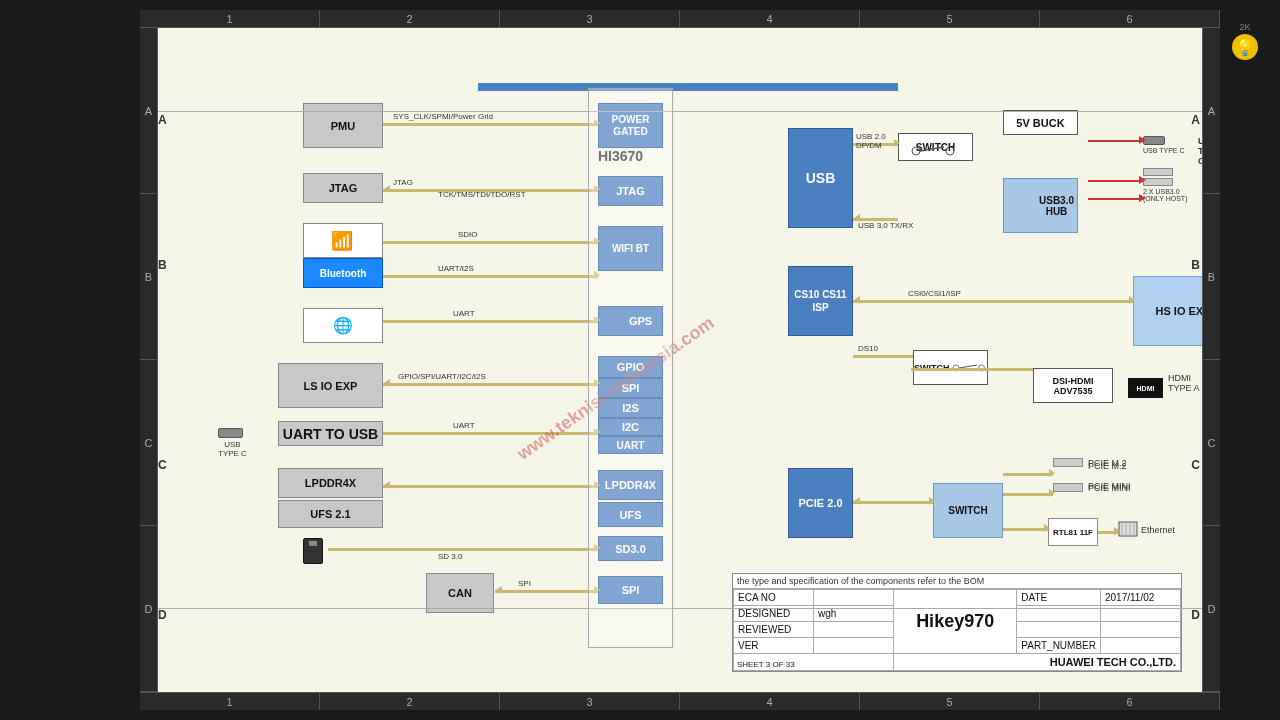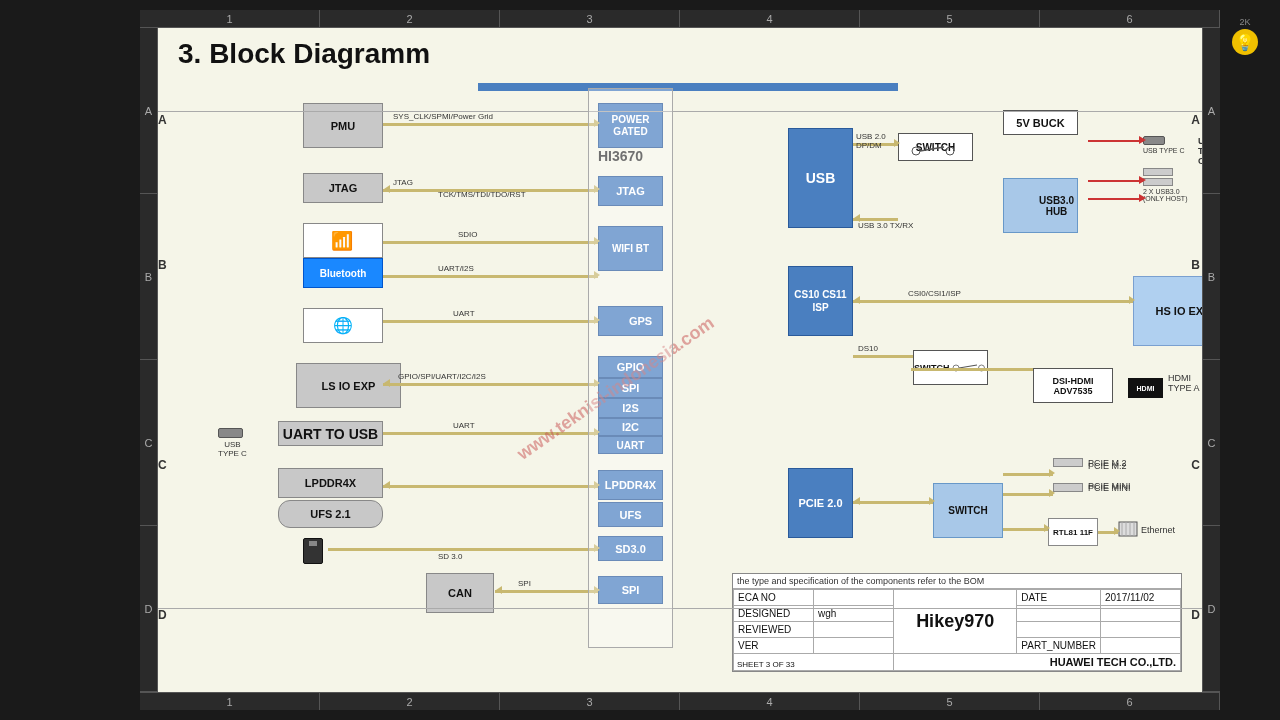--- a/index.html
+++ b/index.html
@@ -243,21 +243,21 @@
     .top-right-area {
       position: absolute;
       top: 0;
       right: 0;
       width: 50px;
       height: 50px;
       background: #1a1a1a;
       display: flex;
       flex-direction: column;
       align-items: center;
-      justify-content: center;
+      justify-content: flex-end;
     }
   </style>
 </head>
 <body>
 
 <div class="main-container">
 
   <div class="ruler-top">
     <div class="ruler-mark">1</div>
     <div class="ruler-mark">2</div>
@@ -292,21 +292,20 @@
 
   <div class="top-right-area">
     <div style="color:#888;font-size:9px;margin-top:2px;">2K</div>
     <div style="margin-top:2px;">
       <div style="background:#f0c000;border-radius:50%;width:26px;height:26px;display:flex;align-items:center;justify-content:center;font-size:16px;">💡</div>
     </div>
   </div>
 
   <div class="diagram-area">
 
-    <div class="title">3. Block Diagramm</div>
 
     <div class="top-blue-bar" style="left:320px;top:55px;width:420px;"></div>
 
     <div class="hi3670-label" style="left:440px;top:120px;">HI3670</div>
 
     <div class="box box-gray" style="left:145px;top:75px;width:80px;height:45px;">
       <span>PMU</span>
     </div>
 
     <div class="box box-gray" style="left:145px;top:145px;width:80px;height:30px;">
@@ -318,38 +317,38 @@
     </div>
 
     <div class="box" style="left:145px;top:230px;width:80px;height:30px;background:#1a88ff;border-color:#0055cc;">
       <span style="font-size:10px;color:white;">Bluetooth</span>
     </div>
 
     <div class="box" style="left:145px;top:280px;width:80px;height:35px;background:white;border-color:#888;">
       <span style="font-size:16px;">🌐</span>
     </div>
 
-    <div class="box box-gray" style="left:120px;top:335px;width:105px;height:45px;margin-left:18px;">
+    <div class="box box-gray" style="left:120px;top:335px;width:105px;height:45px;">
       <span>LS IO EXP</span>
     </div>
 
     <div style="position:absolute;left:60px;top:400px;">
       <div style="width:25px;height:10px;background:#888;border-radius:2px;border:1px solid #555;"></div>
       <div style="font-size:8px;color:#333;text-align:center;margin-top:2px;">USB<br>TYPE C</div>
     </div>
 
     <div class="box box-gray" style="left:120px;top:393px;width:105px;height:25px;">
       <span style="font-size:14px;">UART TO USB</span>
     </div>
 
     <div class="box box-gray" style="left:120px;top:440px;width:105px;height:30px;">
       <span>LPDDR4X</span>
     </div>
 
-    <div class="box box-gray" style="left:120px;top:472px;width:105px;height:28px;border-radius:12px;">
+    <div class="box box-gray" style="left:120px;top:472px;width:105px;height:28px;">
       <span>UFS 2.1</span>
     </div>
 
     <div style="position:absolute;left:145px;top:510px;">
       <div style="width:20px;height:26px;background:#333;border:1px solid #111;border-radius:2px;">
         <div style="width:8px;height:5px;background:#888;margin:2px auto;"></div>
       </div>
     </div>
 
     <div class="box box-gray" style="left:268px;top:545px;width:68px;height:40px;">

